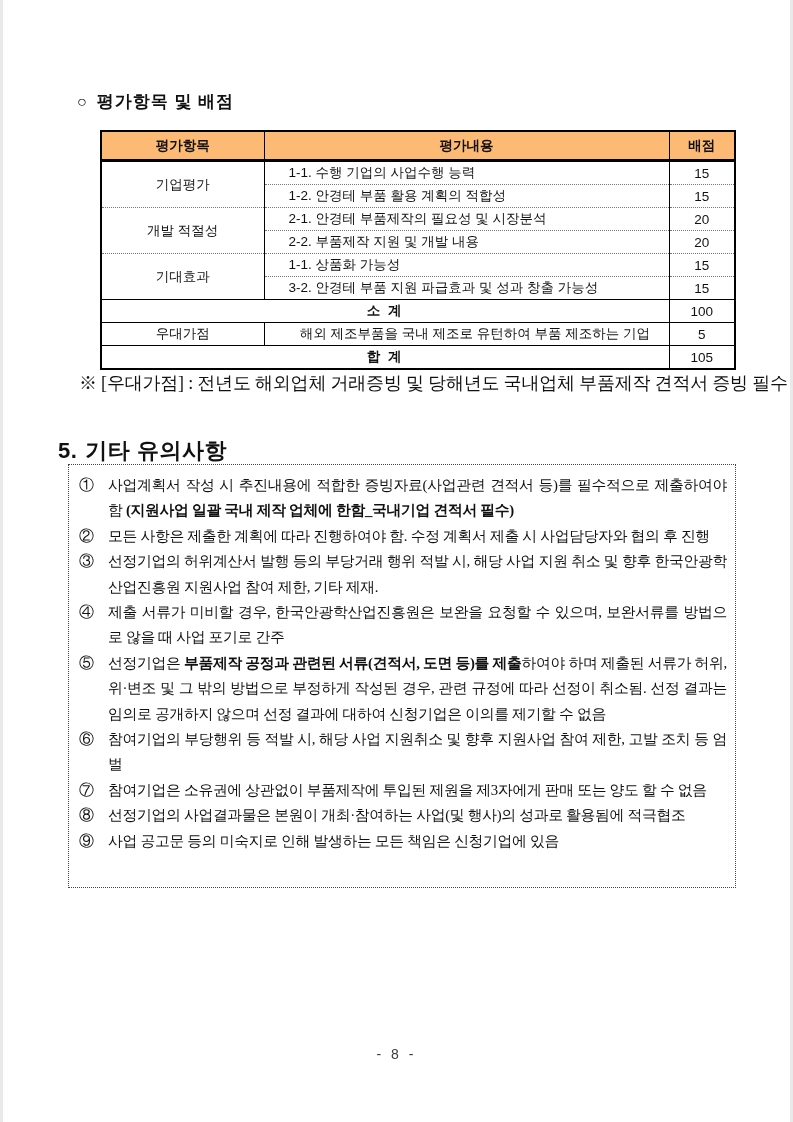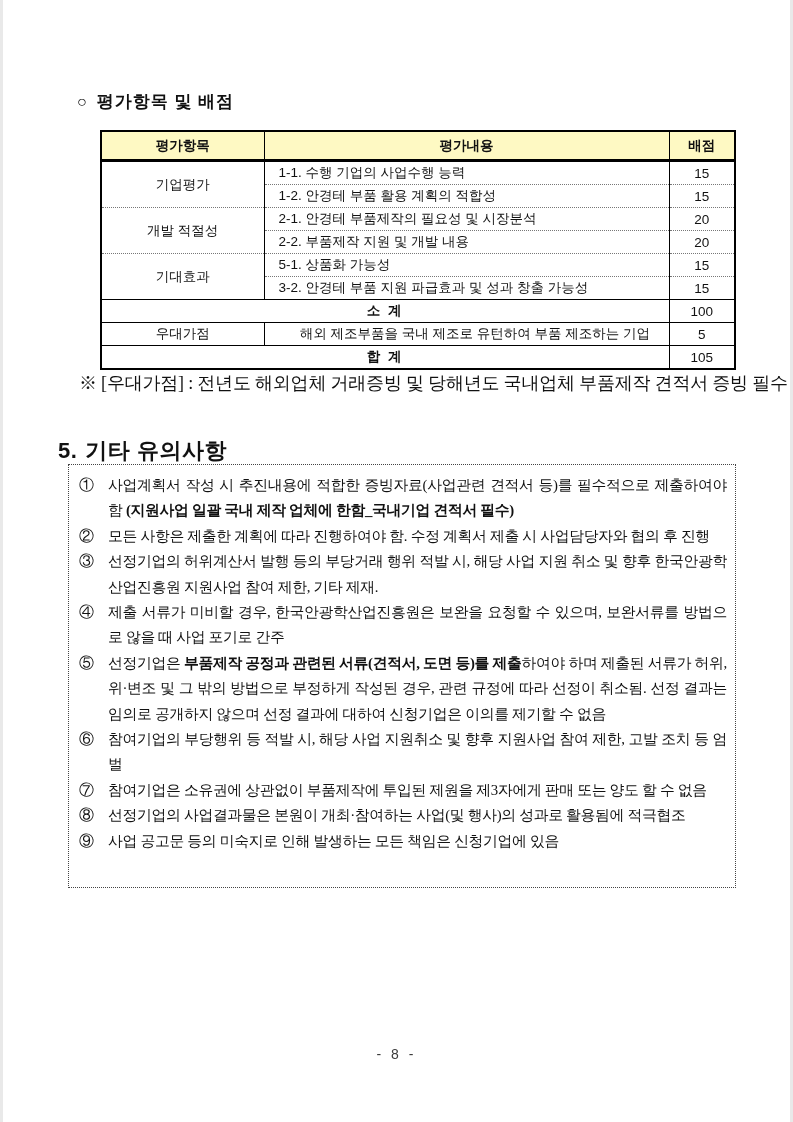--- a/index.html
+++ b/index.html
@@ -45,26 +45,26 @@
     border-top: 0;
     border-bottom: 0;
     padding: 0;
     overflow: hidden;
     white-space: nowrap;
   }
   .eval-table thead th {
     height: 27px;
     font-weight: bold;
     text-align: center;
-    background: #fef9c3;
+    background: #fdba74;
     border-bottom: 3px solid #000;
   }
   .eval-table tbody td { height: 22px; }
   .eval-table td.cat   { text-align: center; font-weight: normal; }
-  .eval-table td.content { text-align: left; padding-left: 14px; }
+  .eval-table td.content { text-align: left; padding-left: 24px; }
   .eval-table td.content.center { text-align: center; padding-left: 17px; }
   .eval-table td.score { text-align: center; }
   .eval-table td.sum-label { text-align: center; font-weight: bold; letter-spacing: 2px; }
   .eval-table tbody tr.dotted td { border-top: 1px dotted #777; }
   .eval-table tbody tr.solid  td { border-top: 1.5px solid #000; }
 
   
   .footnote {
     position: absolute;
     left: 76px;
@@ -164,21 +164,21 @@
           <td class="cat" rowspan="2">개발 적절성</td>
           <td class="content">2-1. 안경테 부품제작의 필요성 및 시장분석</td>
           <td class="score">20</td>
         </tr>
         <tr class="dotted">
           <td class="content">2-2. 부품제작 지원 및 개발 내용</td>
           <td class="score">20</td>
         </tr>
         <tr class="dotted">
           <td class="cat" rowspan="2">기대효과</td>
-          <td class="content">5-1. 상품화 가능성</td>
+          <td class="content">1-1. 상품화 가능성</td>
           <td class="score">15</td>
         </tr>
         <tr class="dotted">
           <td class="content">3-2. 안경테 부품 지원 파급효과 및 성과 창출 가능성</td>
           <td class="score">15</td>
         </tr>
         <tr class="solid">
           <td class="sum-label" colspan="2">소  계</td>
           <td class="score">100</td>
         </tr>

